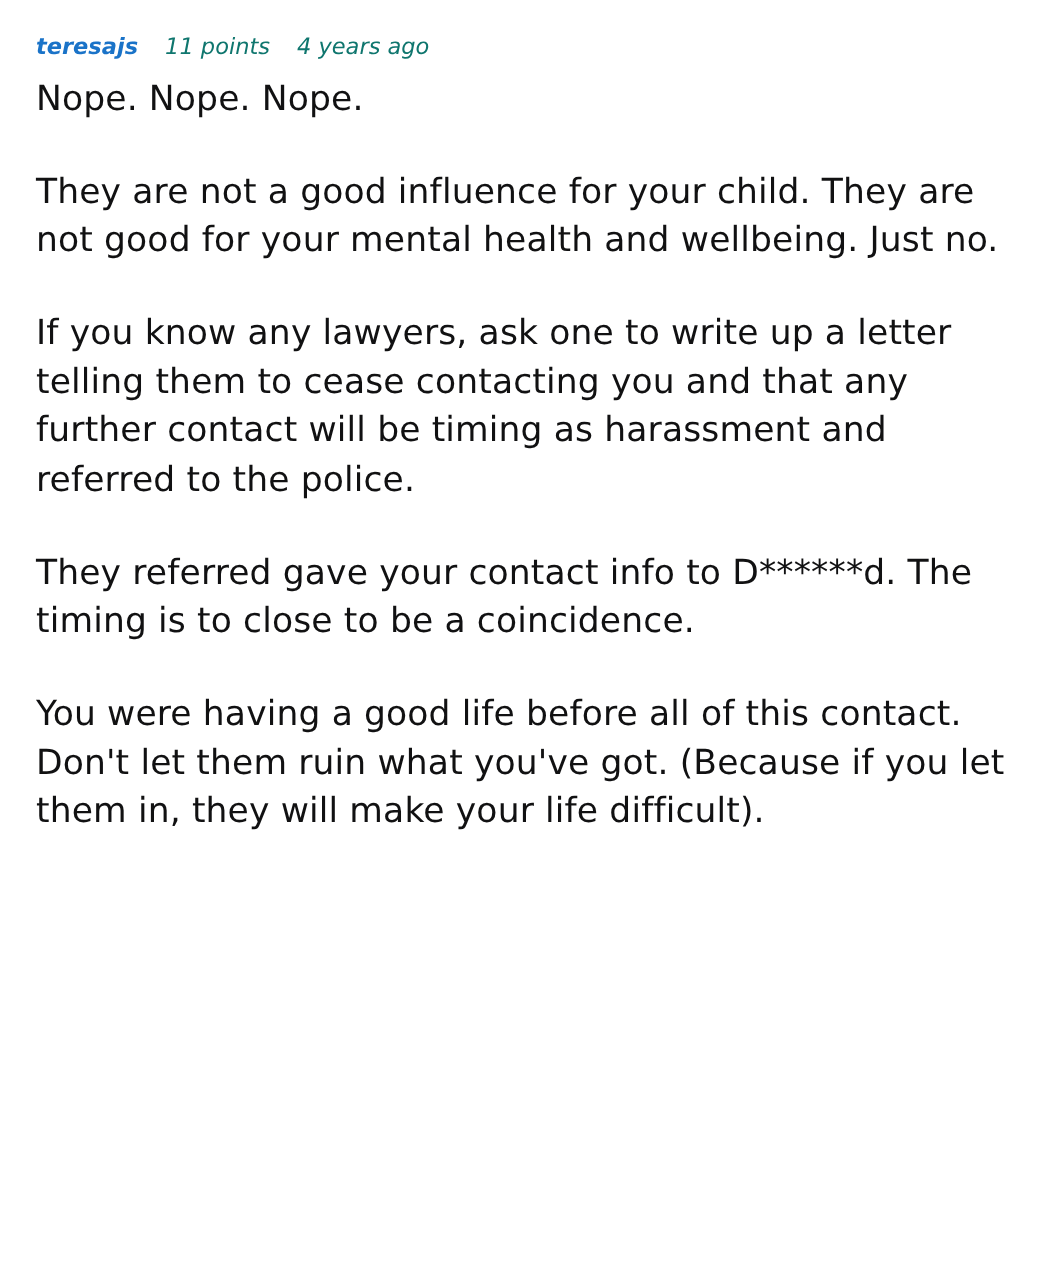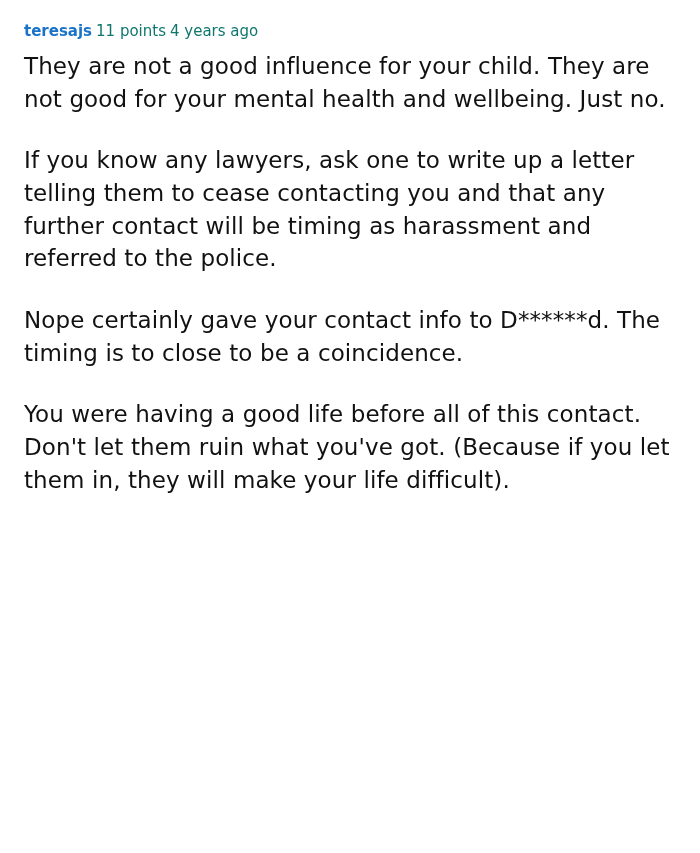--- a/index.html
+++ b/index.html
@@ -14,24 +14,25 @@
     color: #1a1a1b;
     overflow: hidden;
   }
   .comment {
     padding: 22px 24px 0 24px;
     box-sizing: border-box;
   }
   .comment-meta {
     display: flex;
     align-items: flex-end;
-    gap: 4px;
+    gap: 18px;
     margin-bottom: 10px;
     font-size: 15px;
     line-height: 1.2;
+    font-style: italic;
   }
   .author {
     color: #1a73c8;
     font-weight: bold;
     font-size: 15px;
   }
   .points, .timestamp {
     color: #0f766e;
     font-size: 15px;
   }
@@ -56,19 +57,20 @@
 
 <div class="comment">
 
   <div class="comment-meta">
     <span class="author">teresajs</span>
     <span class="points">11 points</span>
     <span class="timestamp">4 years ago</span>
   </div>
 
   <div class="comment-body">
+    <p>Nope. Nope. Nope.</p>
     <p>They are not a good influence for your child. They are not good for your mental health and wellbeing. Just no.</p>
     <p>If you know any lawyers, ask one to write up a letter telling them to cease contacting you and that any further contact will be timing as harassment and referred to the police.</p>
-    <p>Nope certainly gave your contact info to D******d. The timing is to close to be a coincidence.</p>
+    <p>They referred gave your contact info to D******d. The timing is to close to be a coincidence.</p>
     <p>You were having a good life before all of this contact. Don't let them ruin what you've got. (Because if you let them in, they will make your life difficult).</p>
   </div>
 
 </div>
 
 </body></html>

